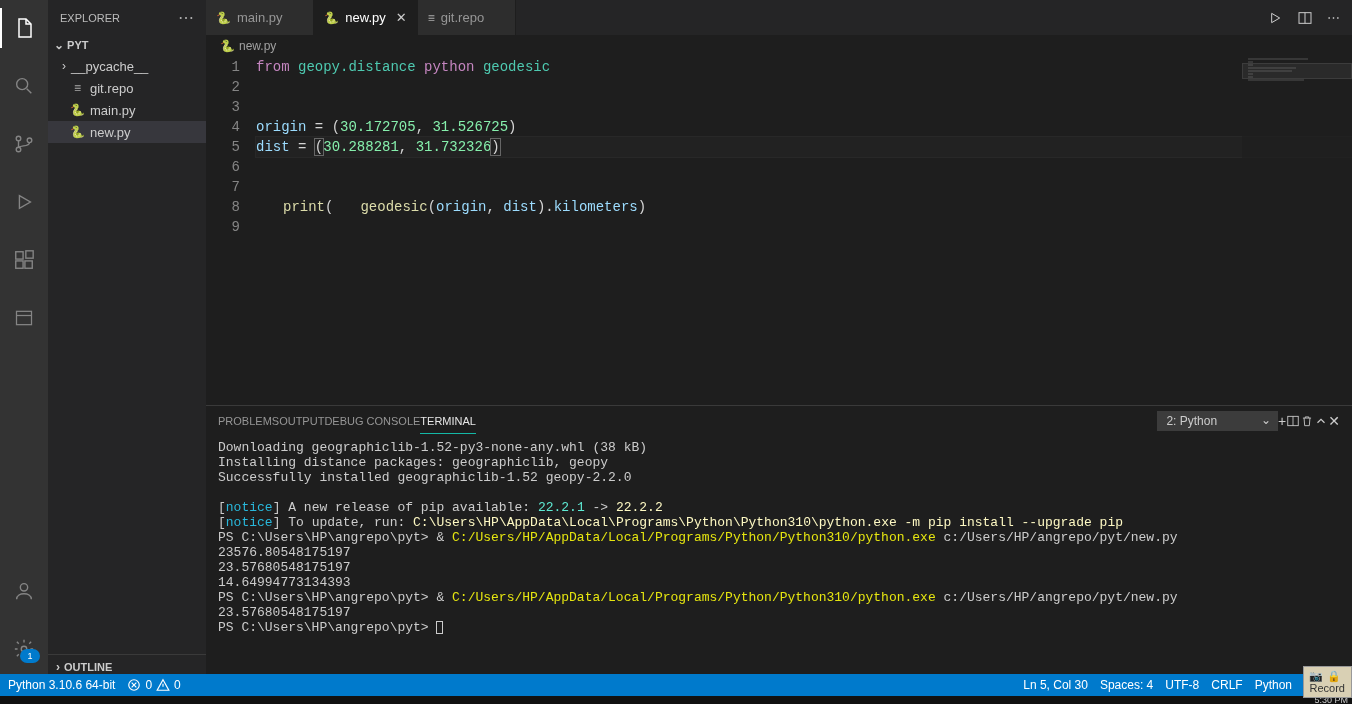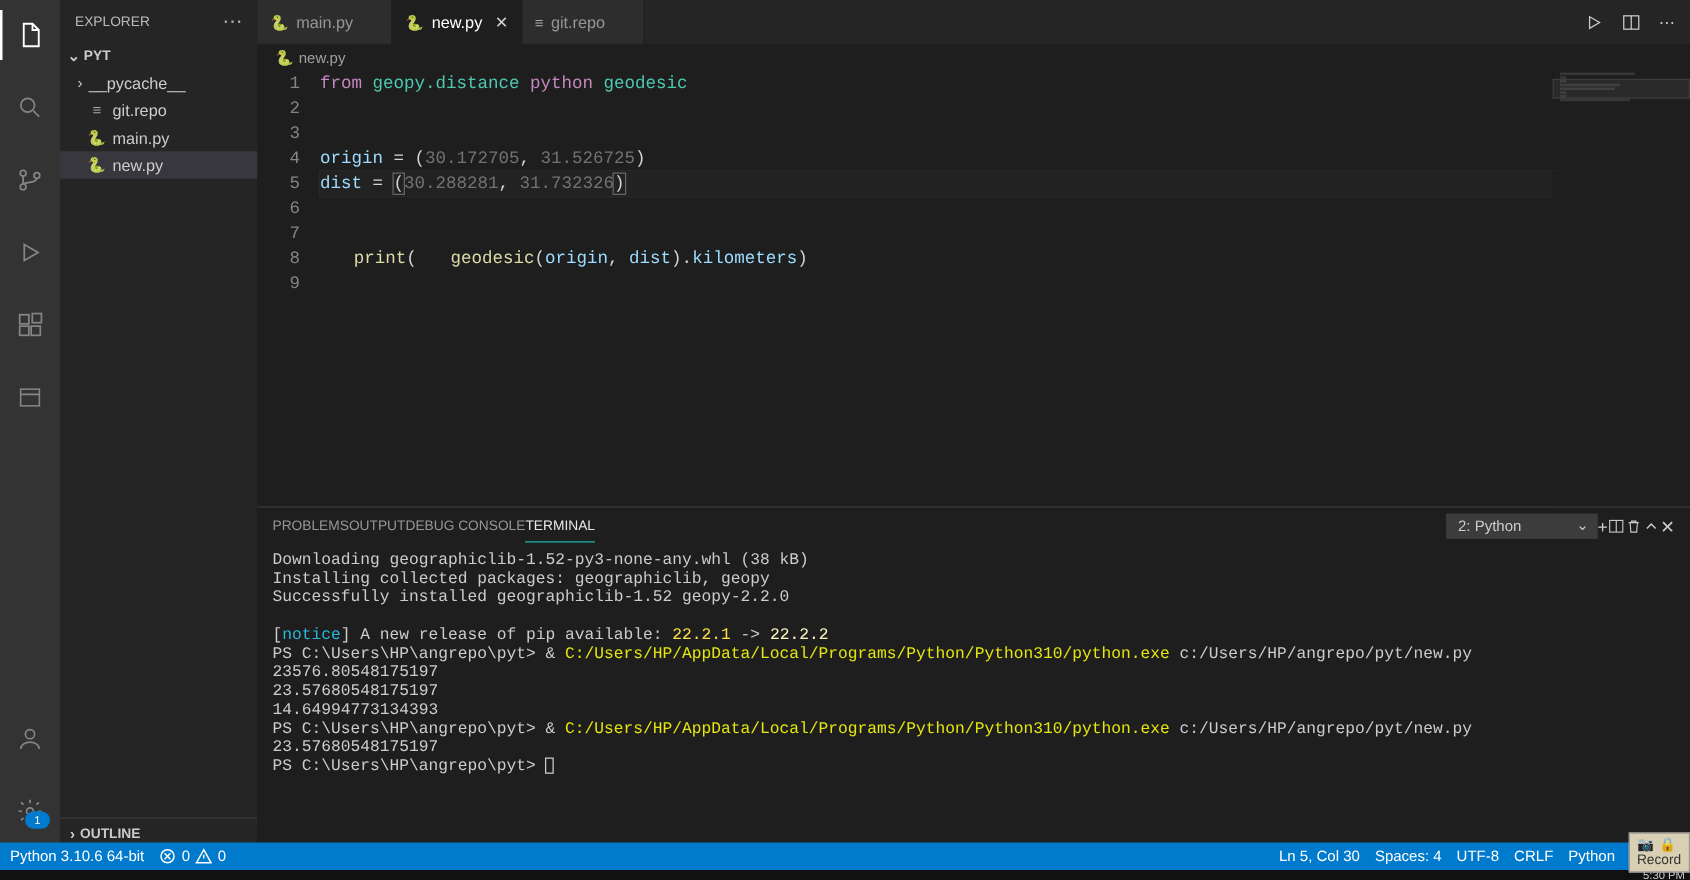--- a/index.html
+++ b/index.html
@@ -81,21 +81,21 @@
 .breadcrumb { height: 22px; padding: 0 14px; font-size: 12px; color: #a0a0a0; display: flex; align-items: center; gap: 4px; }
 .breadcrumb .fi { font-size: 12px; }
 .editor { flex: 1; display: flex; font-family: Consolas, 'Courier New', monospace; font-size: 14px; position: relative; overflow: hidden; }
 .gutter { width: 50px; text-align: right; padding-right: 16px; color: #858585; user-select: none; }
 .gutter div { height: 20px; line-height: 20px; }
 .code { flex: 1; color: #d4d4d4; }
 .code-line { height: 20px; line-height: 20px; white-space: pre; }
 .code-line.current { background: rgba(255,255,255,0.02); outline: 1px solid #282828; }
 .k-mag { color: #c586c0; }
 .k-mod { color: #4ec9b0; }
-.k-num { color: #737373; }
+.k-num { color: #86efac; }
 .k-fun { color: #dcdcaa; margin-left: 27px; }
 .k-var { color: #9cdcfe; }
 .k-op { color: #d4d4d4; }
 .bracket-box { outline: 1px solid #666; }
 .minimap {
   position: absolute; top: 0; right: 0; width: 110px; height: 100%;
   background: #1e1e1e; opacity: 0.6;
 }
 .minimap .mm-viewport {
   position: absolute; top: 6px; left: 0; right: 0; height: 16px;
@@ -116,21 +116,21 @@
 }
 .term-select::after { content: "⌄"; position: absolute; right: 6px; top: 1px; color: #ccc; }
 .panel-right .ic { cursor: pointer; font-size: 14px; }
 .terminal {
   flex: 1; padding: 4px 12px 4px 12px; font-family: Consolas, 'Courier New', monospace;
   font-size: 13px; line-height: 15px; overflow-y: auto; color: #ccc;
 }
 .t-cyan { color: #29b8db; }
 .t-yellow { color: #e5e510; }
 .t-green { color: #fef9c3; }
-.t-red { color: #fde047; }
+.t-red { color: #5eead4; }
 .t-white { color: #ccc; }
 .cursor-box { display: inline-block; width: 7px; height: 13px; border: 1px solid #ccc; vertical-align: middle; }
 .statusbar {
   position: absolute; bottom: 8px; left: 0; right: 0; height: 22px;
   background: #007acc; color: #fff; display: flex; align-items: center;
   font-size: 12px; padding: 0 8px;
 }
 .sb-left, .sb-right { display: flex; align-items: center; gap: 12px; }
 .sb-right { margin-left: auto; }
 .sb-item { display: flex; align-items: center; gap: 4px; cursor: pointer; }
@@ -360,24 +360,25 @@
           <span class="ic">
             <svg width="14" height="14" viewBox="0 0 24 24" fill="none" stroke="currentColor" stroke-width="2">
                 <path d="M6 15l6-6 6 6"></path>
               </svg>
           </span>
           <span class="ic">✕</span>
         </div>
       </div>
       <div class="terminal" id="terminal">
           <div><span class="t-white">  Downloading geographiclib-1.52-py3-none-any.whl (38 kB)</span></div>
-          <div><span class="t-white">Installing collected packages: geographiclib, geopy</span></div>
+          <div><span class="t-white">Installing distance packages: geographiclib, geopy</span></div>
           <div><span class="t-white">Successfully installed geographiclib-1.52 geopy-2.2.0</span></div>
           <div>&nbsp;</div>
           <div><span class="t-white">[</span><span class="t-cyan">notice</span><span class="t-white">] A new release of pip available: </span><span class="t-red">22.2.1</span><span class="t-white"> -&gt; </span><span class="t-green">22.2.2</span></div>
+          <div><span class="t-white">[</span><span class="t-cyan">notice</span><span class="t-white">] To update, run: </span><span class="t-green">C:\Users\HP\AppData\Local\Programs\Python\Python310\python.exe -m pip install --upgrade pip</span></div>
           <div><span class="t-white">PS C:\Users\HP\angrepo\pyt&gt; </span><span class="t-white">&amp; </span><span class="t-yellow">C:/Users/HP/AppData/Local/Programs/Python/Python310/python.exe </span><span class="t-white">c:/Users/HP/angrepo/pyt/new.py</span></div>
           <div><span class="t-white">23576.80548175197</span></div>
           <div><span class="t-white">23.57680548175197</span></div>
           <div><span class="t-white">14.64994773134393</span></div>
           <div><span class="t-white">PS C:\Users\HP\angrepo\pyt&gt; </span><span class="t-white">&amp; </span><span class="t-yellow">C:/Users/HP/AppData/Local/Programs/Python/Python310/python.exe </span><span class="t-white">c:/Users/HP/angrepo/pyt/new.py</span></div>
           <div><span class="t-white">23.57680548175197</span></div>
           <div><span class="t-white">PS C:\Users\HP\angrepo\pyt&gt; </span><span class="cursor-box"></span></div>
         </div>
     </div>
   </div>

